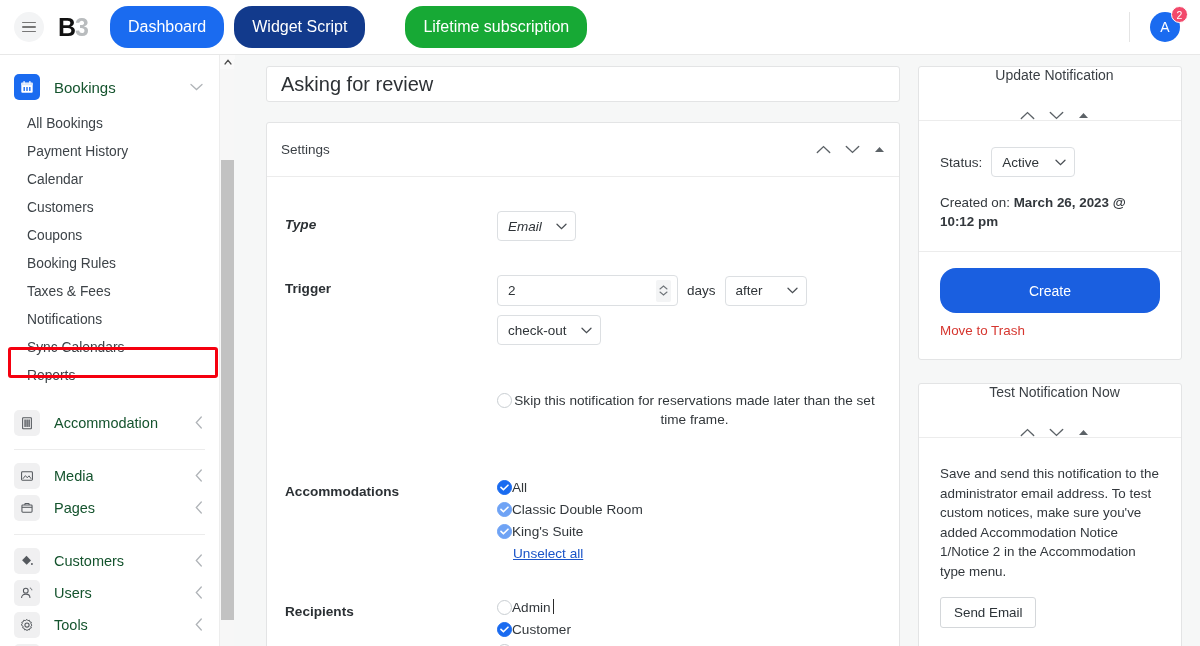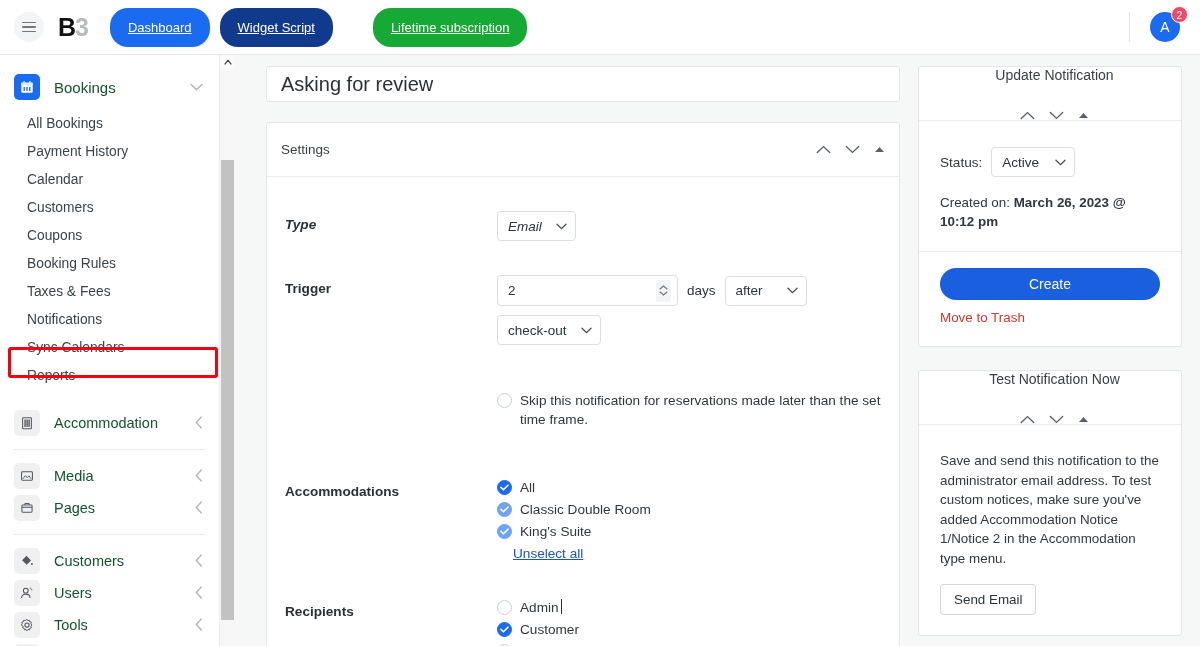--- a/index.html
+++ b/index.html
@@ -24,24 +24,23 @@
     gap: 3px; margin-right: 14px; cursor: pointer;
   }
   .hamburger i { display: block; width: 14px; height: 1.6px; background: #777; border-radius: 1px; }
   .logo {
     font-weight: bold; font-size: 25px; letter-spacing: -1px;
     margin-right: 22px; line-height: 1; user-select: none;
   }
   .logo .b { color: #111; }
   .logo .three { color: #b9bcbe; }
   .btn-pill {
-    border-radius: 18px; padding: 12px 18px; font-size: 13px;
+    border-radius: 18px; padding: 12px 18px; font-size: 16px;
     color: #fff; cursor: pointer; white-space: nowrap; border: none;
     font-family: "Liberation Sans", sans-serif;
-    text-decoration: underline;
   }
   .btn-dashboard { background: #1a6bf0; margin-right: 10px; }
   .btn-widget { background: #123a8c; margin-right: 40px; }
   .btn-lifetime { background: #17a935; }
   .topbar-right { margin-left: auto; display: flex; align-items: center; }
   .divider-v { width: 1px; height: 30px; background: #e4e4e4; margin-right: 20px; }
   .avatar-wrap { position: relative; width: 30px; height: 30px; margin-right: 6px; }
   .avatar {
     width: 30px; height: 30px; border-radius: 50%; background: #1a6bf0; color: #fff;
     display: flex; align-items: center; justify-content: center; font-size: 14px;
@@ -144,21 +143,21 @@
   }
   .num-input .val { flex: 1; }
   .spin {
     width: 15px; height: 22px; background: #f3f4f5; border-radius: 2px;
     display: flex; flex-direction: column; align-items: center; justify-content: center;
     gap: 1px; color: #70757a; font-size: 7px; line-height: 7px; cursor: pointer;
   }
   .inline-row { display: flex; align-items: center; gap: 9px; }
   .days-txt { font-size: 13.5px; color: #2f3438; }
 
-  .chk-row { display: flex; align-items: flex-start; gap: 8px; margin-bottom: 3px; }
+  .chk-row { display: flex; align-items: flex-start; margin-bottom: 3px; text-align: center; }
   .chk {
     width: 15px; height: 15px; border-radius: 50%; border: 1px solid #c9ced2;
     background: #fff; flex: 0 0 15px; margin-top: 2px; cursor: pointer;
     display: flex; align-items: center; justify-content: center;
   }
   .chk.checked { background: #1a6bf0; border-color: #1a6bf0; }
   .chk.checked.faded { background: #6fa3f5; border-color: #6fa3f5; }
   .chk.checked svg { display: block; }
   .chk-label { font-size: 13.6px; color: #32373b; line-height: 19px; }
   .chk-label.wrap { max-width: 365px; }
@@ -183,21 +182,21 @@
   .rpanel-head .ph-title { font-size: 14px; color: #3a3f44; flex: 1; }
   .rpanel-body { padding: 26px 21px 20px 21px; }
   .status-row { display: flex; align-items: center; gap: 9px; margin-bottom: 16px; }
   .status-lbl { font-size: 13.6px; color: #33383d; }
   .created {
     font-size: 13.4px; color: #33383d; line-height: 19px;
   }
   .created b { font-weight: bold; }
   .rpanel-foot { border-top: 1px solid #ececec; padding: 16px 21px 20px 21px; }
   .btn-create {
-    width: 100%; height: 32px; background: #1a5fe0; color: #fff; border: none;
+    width: 100%; height: 45px; background: #1a5fe0; color: #fff; border: none;
     border-radius: 16px; font-size: 14px; cursor: pointer;
     font-family: "Liberation Sans", sans-serif;
   }
   .trash {
     display: inline-block; margin-top: 10px; font-size: 13.4px; color: #d6362f; cursor: pointer;
   }
   .test-text { font-size: 13.4px; color: #33383d; line-height: 19.5px; }
   .btn-send {
     margin-top: 16px; padding: 7px 13px; font-size: 13.4px; background: #fff;
     border: 1px solid #d4d7da; border-radius: 3px; color: #2c3338; cursor: pointer;

